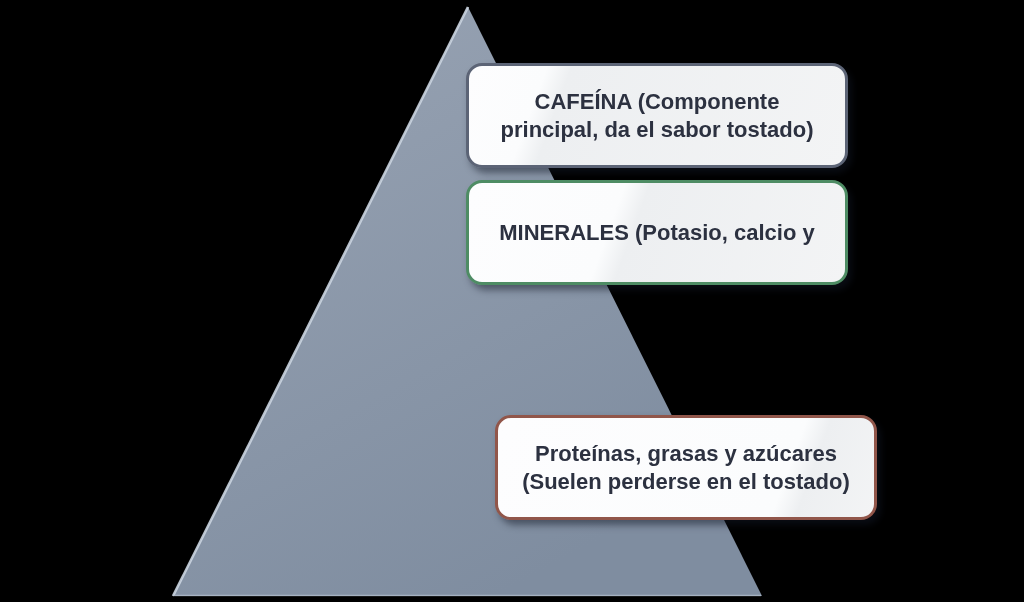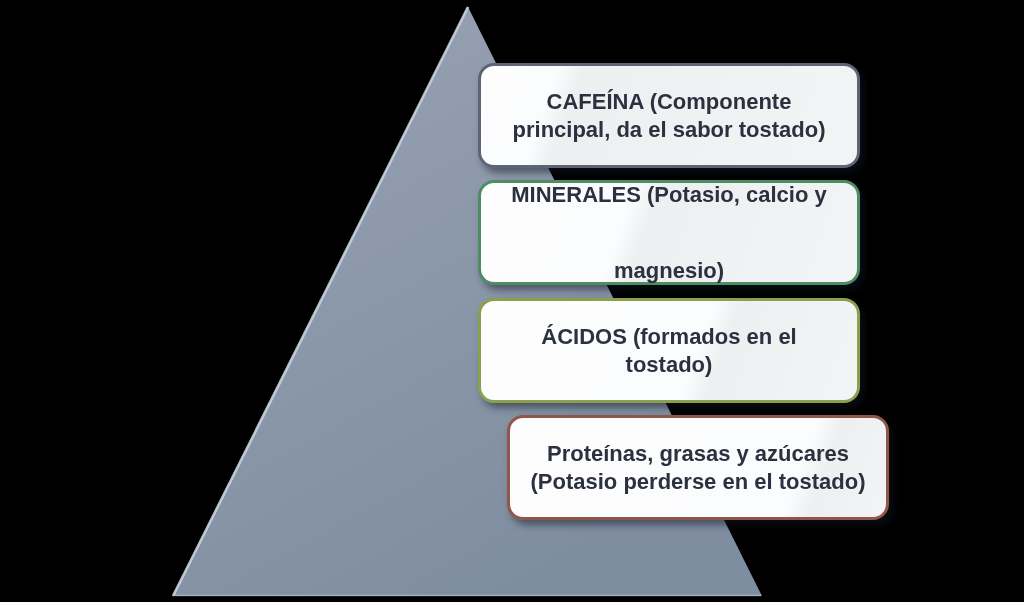--- a/index.html
+++ b/index.html
@@ -17,21 +17,21 @@
     position: absolute;
     left: 0; top: 0;
     width: 1024px; height: 602px;
     display: block;
   }
 
   .levels { position: absolute; left: 0; top: 0; width: 1024px; height: 602px; }
 
   .level {
     position: absolute;
-    left: 478px;
+    left: 466px;
     width: 382px;
     height: 105px;
     box-sizing: border-box;
     border: 3px solid #666;
     border-radius: 16px;
     display: flex;
     flex-direction: column;
     align-items: center;
     justify-content: center;
     text-align: center;
@@ -69,27 +69,22 @@
 
   <div class="levels" style="color: rgb(44, 49, 64);">
 
     <div class="level lv0" style="border-color: rgb(92, 100, 118);">
       <div class="line">CAFEÍNA (Componente</div>
       <div class="line">principal, da el sabor tostado)</div>
     </div>
 
     <div class="level lv1" style="border-color: rgb(78, 140, 100);">
       <div class="line">MINERALES (Potasio, calcio y</div>
-      <div class="line">magnesio)</div>
     </div>
 
-    <div class="level lv2" style="border-color: rgb(138, 160, 76);">
-      <div class="line">ÁCIDOS (formados en el</div>
-      <div class="line">tostado)</div>
-    </div>
 
     <div class="level lv3" style="border-color: rgb(145, 86, 74);">
       <div class="line">Proteínas, grasas y azúcares</div>
-      <div class="line">(Potasio perderse en el tostado)</div>
+      <div class="line">(Suelen perderse en el tostado)</div>
     </div>
 
   </div>
 </div>
 
 </body></html>

